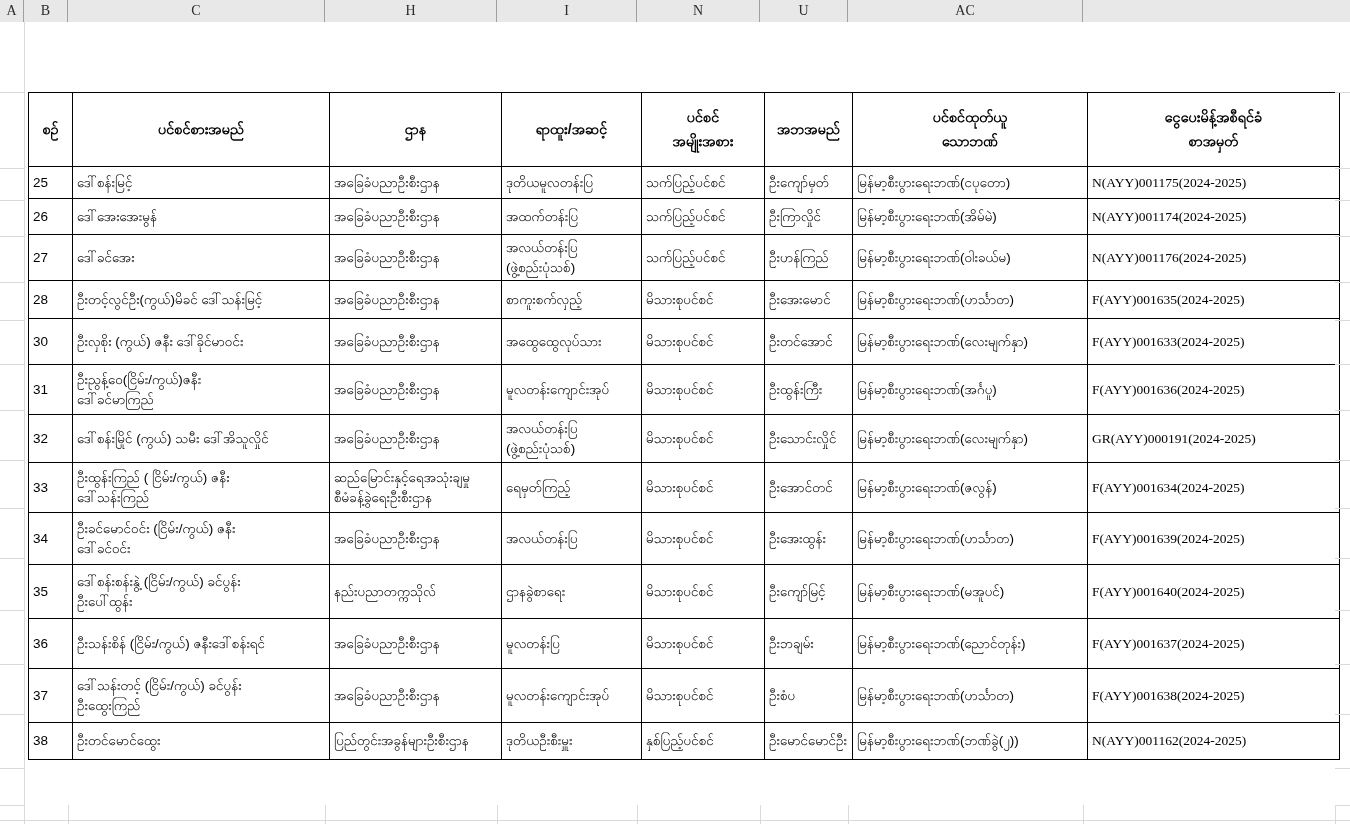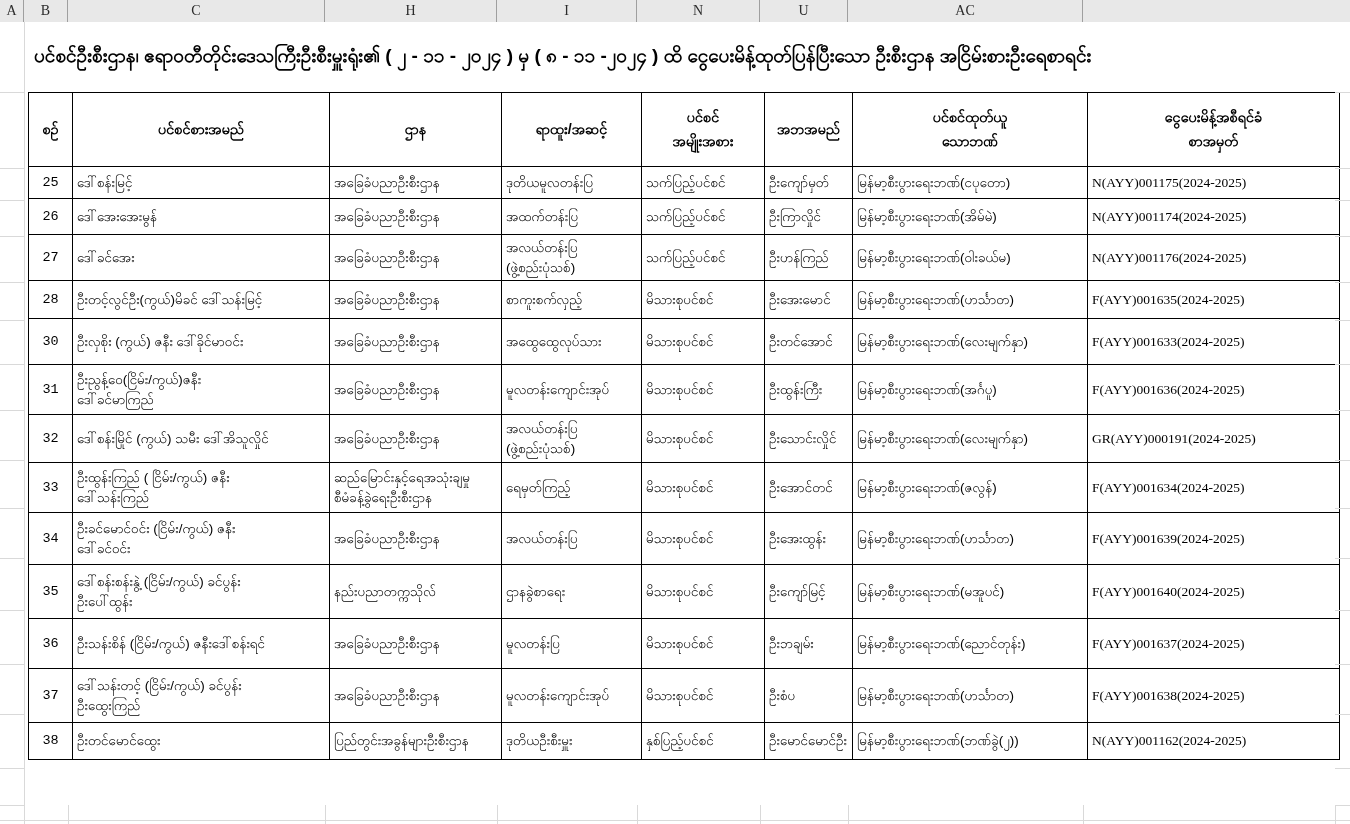--- a/index.html
+++ b/index.html
@@ -17,21 +17,21 @@
              align-items:center;padding-left:10px;box-sizing:border-box;font-weight:bold;
              font-size:19px;color:#000;white-space:nowrap;overflow:hidden;}
   
   table.main{position:absolute;left:28px;top:92px;width:1311px;border-collapse:collapse;
              table-layout:fixed;}
   table.main th,table.main td{border:1.5px solid #000;box-sizing:border-box;overflow:hidden;
              white-space:pre-line;color:#000;}
   table.main thead th{height:74px;font-weight:bold;font-size:14.5px;text-align:center;
              vertical-align:middle;line-height:1.6;padding:2px;}
   table.main tbody td{font-size:13.5px;vertical-align:middle;padding:1px 4px;line-height:1.45;}
-  td.no{text-align:center;font-family:Liberation Mono, monospace;font-size:16px;}
+  td.no{font-family:Liberation Sans, sans-serif;font-size:16px;}
   td.letter{font-family:"Liberation Serif",serif;font-size:15.5px;white-space:nowrap;}
   
   .hline{position:absolute;height:1px;background:#d9d9d9;}
   .vline{position:absolute;width:1px;background:#d9d9d9;}
 </style>
 </head>
 <body>
 
 <div class="sheet">
 
@@ -40,23 +40,20 @@
       <div class="ch" style="width: 44px;">B</div>
       <div class="ch" style="width: 257px;">C</div>
       <div class="ch" style="width: 172px;">H</div>
       <div class="ch" style="width: 140px;">I</div>
       <div class="ch" style="width: 123px;">N</div>
       <div class="ch" style="width: 88px;">U</div>
       <div class="ch" style="width: 235px; text-align: center;">AC</div>
       <div class="ch ch-fill"></div>
     </div>
 
-  <div class="title-row">
-    <span>ပင်စင်ဦးစီးဌာန၊ ဧရာဝတီတိုင်းဒေသကြီးဦးစီးမှူးရုံး၏ ( ၂ - ၁၁ - ၂၀၂၄ ) မှ ( ၈ - ၁၁ -၂၀၂၄ ) ထိ ငွေပေးမိန့်ထုတ်ပြန်ပြီးသော ဦးစီးဌာန  အငြိမ်းစားဦးရေစာရင်း</span>
-  </div>
 
   <table class="main">
     <colgroup>
       <col style="width:44px">
         <col style="width:257px">
         <col style="width:172px">
       <col style="width:140px">
         <col style="width:123px">
         <col style="width:88px">
       <col style="width:235px">

